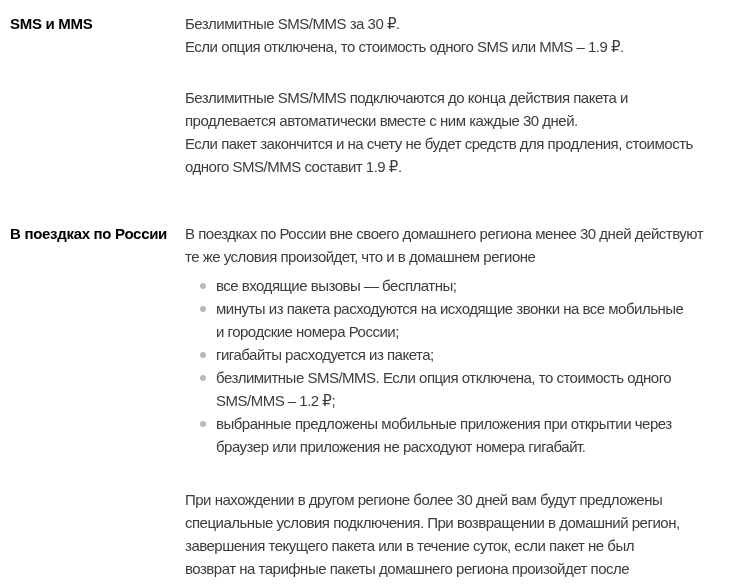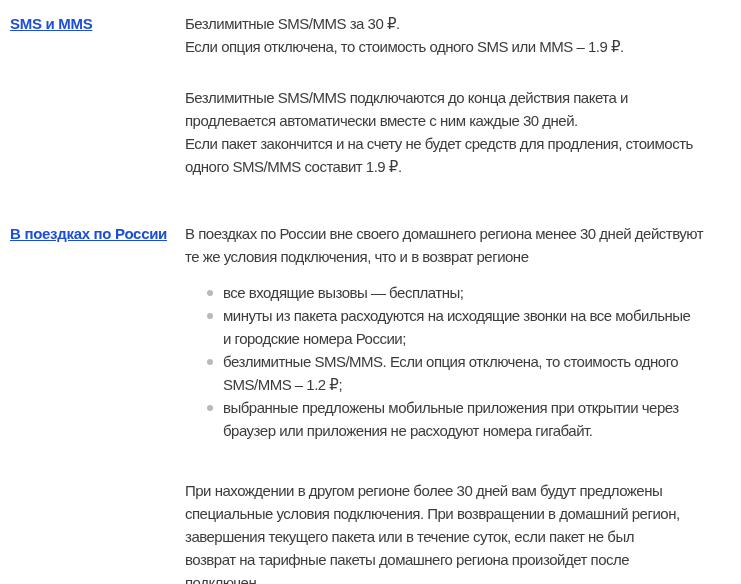--- a/index.html
+++ b/index.html
@@ -19,36 +19,35 @@
   }
   .row {
     display: grid;
     grid-template-columns: 175px 1fr;
     align-items: start;
   }
   .row + .row { margin-top: 44px; }
   .label {
     font-size: 15px;
     font-weight: bold;
-    color: #1d4ed8;
+    color: #000000;
     letter-spacing: -0.3px;
     line-height: 23px;
     padding-top: 0;
-    text-decoration: underline;
   }
   .content {
     font-size: 15px;
     letter-spacing: -0.5px;
     line-height: 23px;
   }
   .para .line { white-space: nowrap; }
   .spacer-lg { height: 28px; }
   .spacer-sm { height: 24px; }
   ul.bullets {
-    margin: 13px;
+    margin: 6px;
     padding: 0;
     list-style: none;
   }
   ul.bullets li {
     position: relative;
     padding-left: 25px;
   }
   ul.bullets li .dot {
     position: absolute;
     left: 9px;
@@ -79,31 +78,35 @@
           <div class="line">одного SMS/MMS составит 1.9 ₽.</div>
         </div>
       </div>
   </section>
 
   <section class="row">
     <div class="label">В поездках по России</div>
     <div class="content">
         <div class="para">
           <div class="line">В поездках по России вне своего домашнего региона менее 30 дней действуют</div>
-          <div class="line">те же условия подключения, что и в возврат регионе</div>
+          <div class="line">те же условия произойдет, что и в домашнем регионе</div>
         </div>
         <ul class="bullets">
           <li>
             <span class="dot"></span>
             <div class="line">все входящие вызовы — бесплатны;</div>
           </li>
           <li>
             <span class="dot"></span>
             <div class="line">минуты из пакета расходуются на исходящие звонки на все мобильные</div>
             <div class="line">и городские номера России;</div>
+          </li>
+          <li>
+            <span class="dot"></span>
+            <div class="line">гигабайты расходуется из пакета;</div>
           </li>
           <li>
             <span class="dot"></span>
             <div class="line">безлимитные SMS/MMS. Если опция отключена, то стоимость одного</div>
             <div class="line">SMS/MMS – 1.2 ₽;</div>
           </li>
           <li>
             <span class="dot"></span>
             <div class="line">выбранные предложены мобильные приложения при открытии через</div>
             <div class="line">браузер или приложения не расходуют номера гигабайт.</div>

